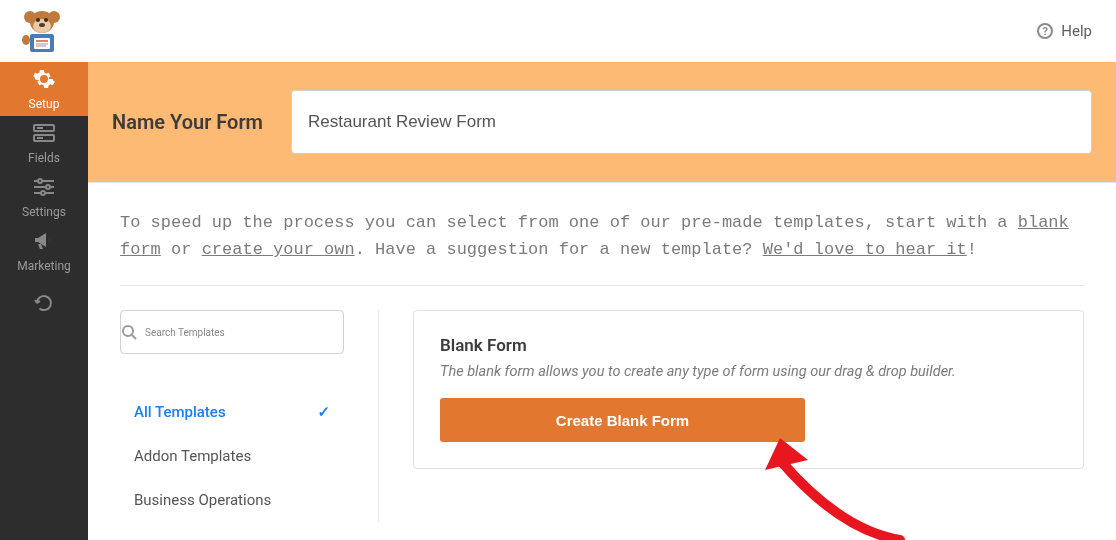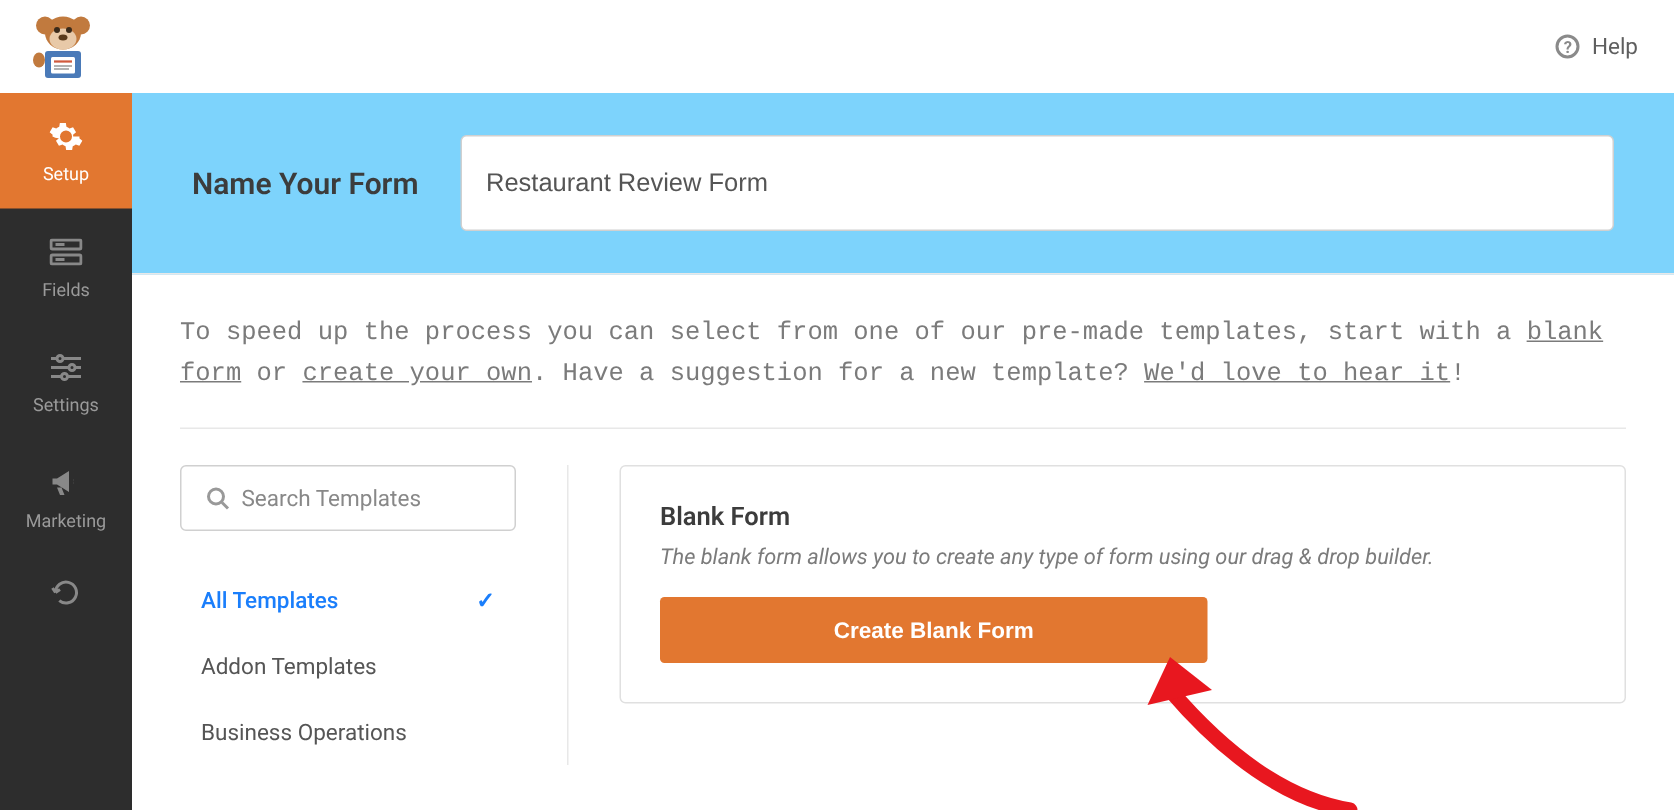--- a/index.html
+++ b/index.html
@@ -3,35 +3,35 @@
 <meta charset="utf-8">
 <style>
 * { box-sizing: border-box; margin: 0; padding: 0; }
 body { font-family: -apple-system, BlinkMacSystemFont, "Segoe UI", Roboto, sans-serif; background: #fff; width: 1116px; height: 540px; overflow: hidden; position: relative; }
 .topbar { height: 62px; display: flex; align-items: center; justify-content: space-between; padding: 0 24px 0 12px; }
 .logo { width: 60px; height: 50px; display: flex; align-items: center; justify-content: center; }
 .help { display: flex; align-items: center; gap: 8px; color: #5f5f5f; font-size: 15px; }
 .help-icon { width: 16px; height: 16px; border: 2px solid #8a8a8a; border-radius: 50%; display: flex; align-items: center; justify-content: center; font-size: 11px; color: #8a8a8a; font-weight: bold; }
 .main { display: flex; height: calc(100% - 62px); }
 .sidebar { width: 88px; background: #2d2d2d; display: flex; flex-direction: column; align-items: stretch; }
-.sidebar-item { display: flex; flex-direction: column; align-items: center; justify-content: center; height: 77px; color: #9a9a9a; font-size: 12px; gap: 6px; cursor: pointer; }
+.sidebar-item { display: flex; flex-direction: column; align-items: center; justify-content: center; height: 54px; color: #9a9a9a; font-size: 12px; gap: 6px; cursor: pointer; }
 .sidebar-item.active { background: #e27730; color: #fff; }
 .sidebar-item .icon-wrap { height: 24px; display: flex; align-items: center; justify-content: center; }
 .content { flex: 1; background: #fff; overflow: hidden; }
-.name-section { background: #7dd3fc; padding: 28px 40px; display: flex; align-items: center; gap: 28px; border-bottom: 1px solid #e8e8e8; }
+.name-section { background: #fdba74; padding: 28px 24px; display: flex; align-items: center; gap: 28px; border-bottom: 1px solid #e8e8e8; }
 .name-label { font-size: 20px; font-weight: 600; color: #3c3c3c; white-space: nowrap; }
 .name-input { flex: 1; height: 64px; padding: 0 16px; font-size: 17px; color: #555; border: 1px solid #d0d0d0; border-radius: 4px; background: #fff; }
 .template-section { padding: 26px 32px 0; }
 .template-title { font-size: 22px; font-weight: 600; color: #3c3c3c; margin-bottom: 10px; }
 .template-desc { font-size: 17px; color: #7b7b7b; line-height: 1.6; margin-bottom: 22px; font-family: Liberation Mono, monospace; }
 .template-desc a { color: #7b7b7b; text-decoration: underline; }
 .divider { height: 1px; background: #e8e8e8; margin-bottom: 24px; }
 .template-row { display: flex; gap: 34px; }
 .template-left { width: 224px; }
-.search-box { border: 1px solid #d0d0d0; border-radius: 4px; height: 44px; display: flex; align-items: center; padding: 0 16px; gap: 8px; color: #888; font-size: 15px; margin-bottom: 24px; }
+.search-box { border: 1px solid #d0d0d0; border-radius: 4px; height: 44px; display: flex; align-items: center; padding: 0 0; gap: 8px; color: #888; font-size: 10px; margin-bottom: 36px; }
 .cat-item { padding: 13px 14px; font-size: 15px; color: #555; cursor: pointer; display: flex; align-items: center; justify-content: space-between; }
 .cat-item.active { color: #1a7efb; font-weight: 500; }
 .check-icon { color: #1a7efb; font-weight: bold; }
 .template-right { flex: 1; border-left: 1px solid #e8e8e8; padding-left: 34px; }
 .card { border: 1px solid #e0e0e0; border-radius: 4px; padding: 24px 26px 26px; }
 .card-title { font-size: 17px; font-weight: 600; color: #3c3c3c; margin-bottom: 8px; }
 .card-desc { font-size: 14.5px; color: #7b7b7b; margin-bottom: 18px; font-style: italic; }
 .create-btn { background: #e27730; color: #fff; border: none; height: 44px; width: 365px; font-size: 15px; font-weight: 600; border-radius: 3px; cursor: pointer; }
 .arrow-overlay { position: absolute; pointer-events: none; }
 </style>

